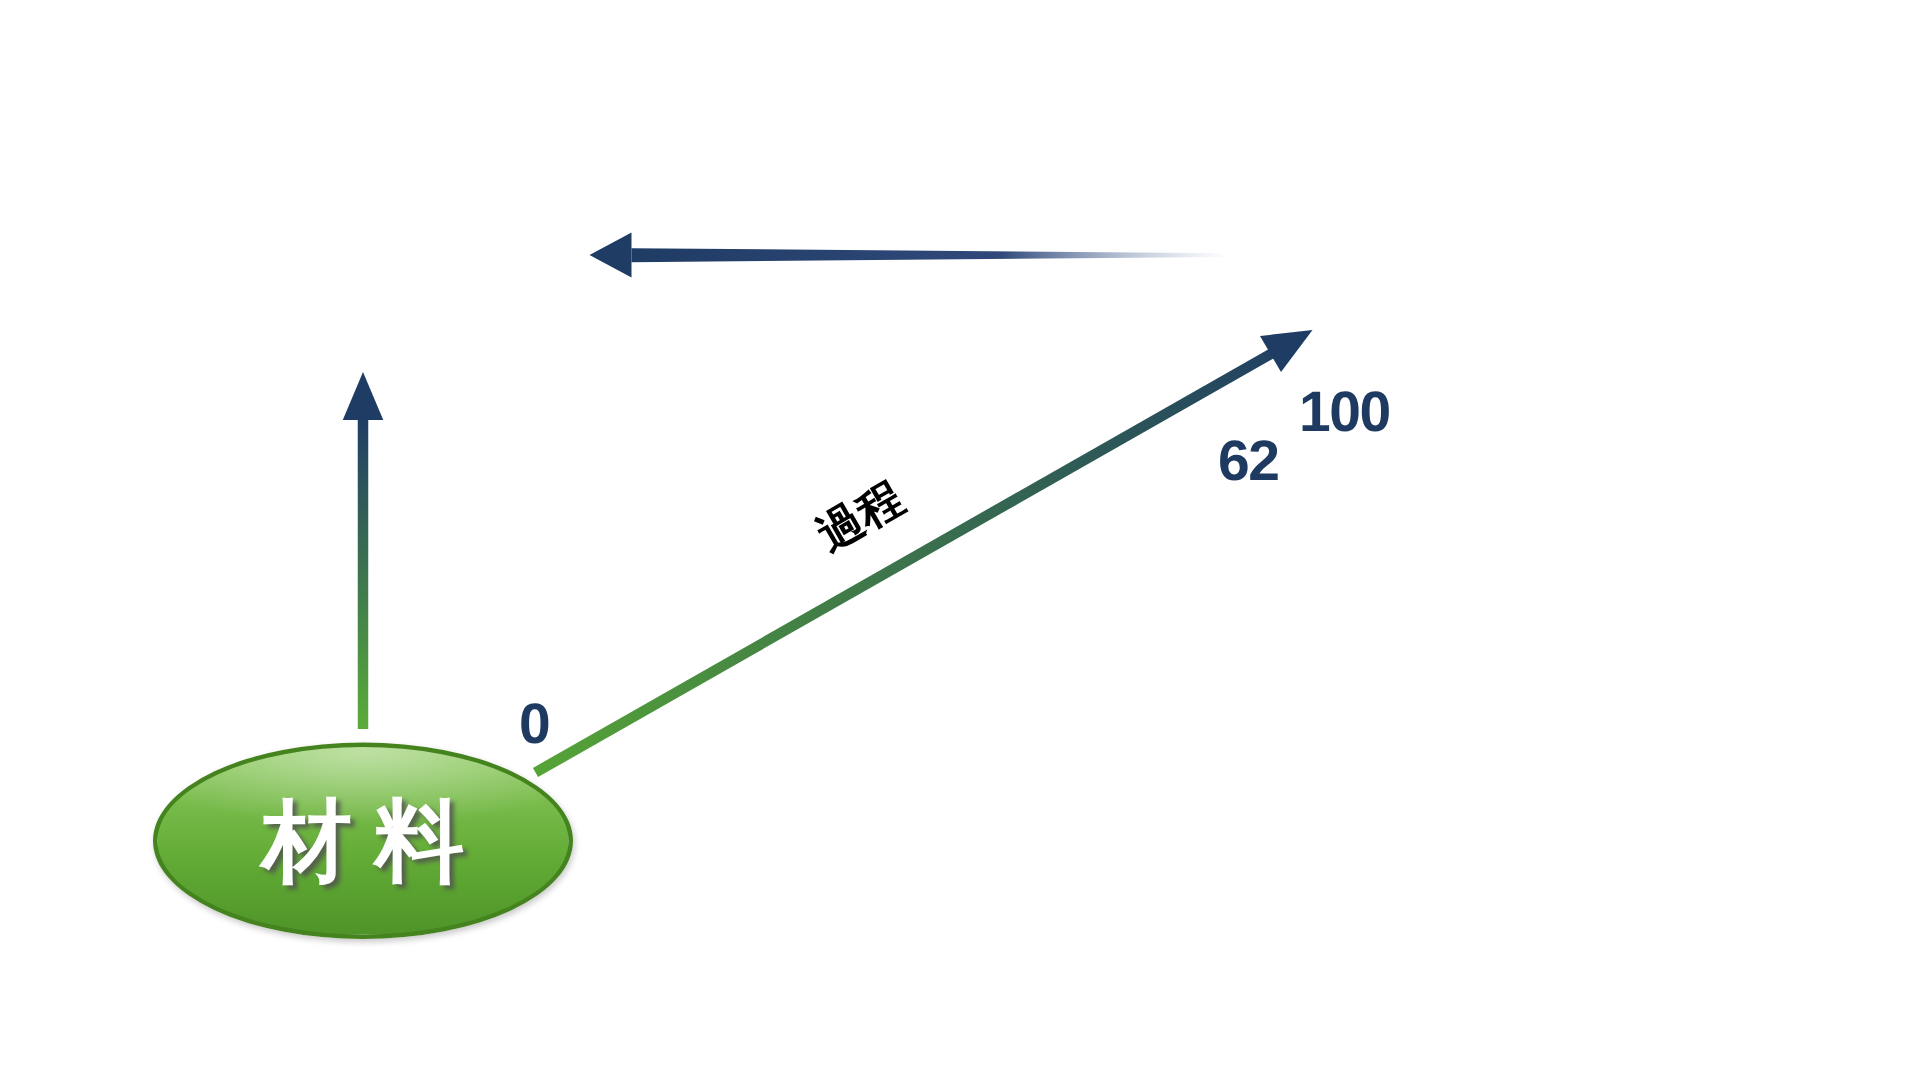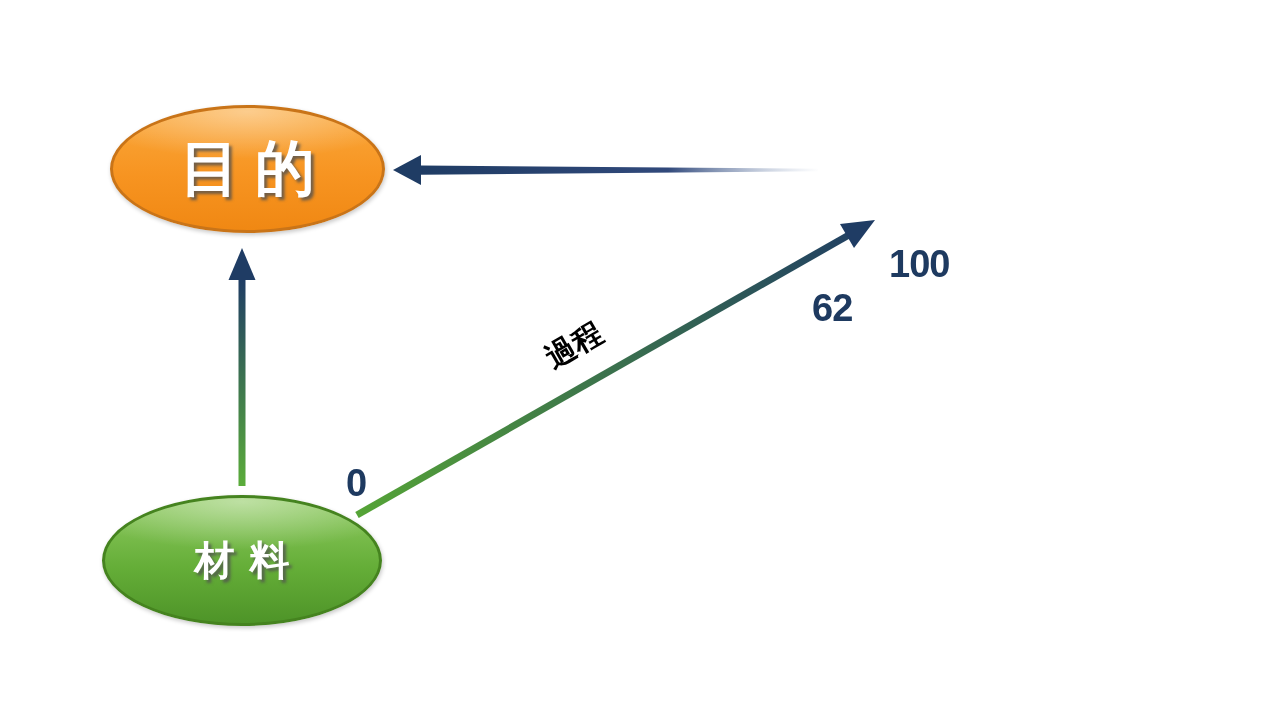--- a/index.html
+++ b/index.html
@@ -57,31 +57,31 @@
   }
   .node-finished .node-label { font-size: 60px; letter-spacing: 13px; margin-right: -13px; }
   .node-material {
     left: 102px; top: 495px;
     width: 280px; height: 131px;
     border: 3px solid #45831F;
     background:
       radial-gradient(90% 55% at 50% 3%, rgba(255,255,255,0.42), rgba(255,255,255,0) 70%),
       linear-gradient(180deg, #90CB62 0%, #65AE38 55%, #4E9428 100%);
   }
-  .node-material .node-label { font-size: 40px; letter-spacing: 15px; margin-right: -15px; }
+  .node-material .node-label { font-size: 60px; letter-spacing: 15px; margin-right: -15px; }
   .num {
     position: absolute;
     font-family: "Liberation Sans", sans-serif;
     font-weight: bold;
     font-size: 38px;
     line-height: 1;
     letter-spacing: -1px;
     color: #1E3A60;
   }
-  .num-100 { left: 866px; top: 245px; margin-left: 23px; }
+  .num-100 { left: 866px; top: 256px; }
   .num-99  { left: 812px; top: 289px; }
   .num-0   { left: 346px; top: 464px; }
   .edge-label {
     position: absolute;
     left: 522px; top: 330px;
     width: 104px;
     text-align: center;
     font-family: "Liberation Sans", sans-serif;
     font-weight: bold;
     font-size: 30px;
@@ -122,23 +122,20 @@
       <rect x="238.5" y="279" width="7" height="207" fill="url(#gradV)"></rect>
       <polygon points="242,248 228.5,280 255.5,280" fill="#1F3C64"></polygon>
     </g>
 
     <g>
       <line x1="357" y1="515" x2="848" y2="235.5" stroke="url(#gradD)" stroke-width="7"></line>
       <polygon points="875,220 854,248 840,224" fill="#1F3C64"></polygon>
     </g>
   </svg>
 
-  <div class="node node-purpose">
-    <span class="node-label">目的</span>
-  </div>
 
 
   <div class="node node-material">
     <span class="node-label">材料</span>
   </div>
 
   <div class="edge-label">過程</div>
 
   <div class="num num-100">100</div>
 

